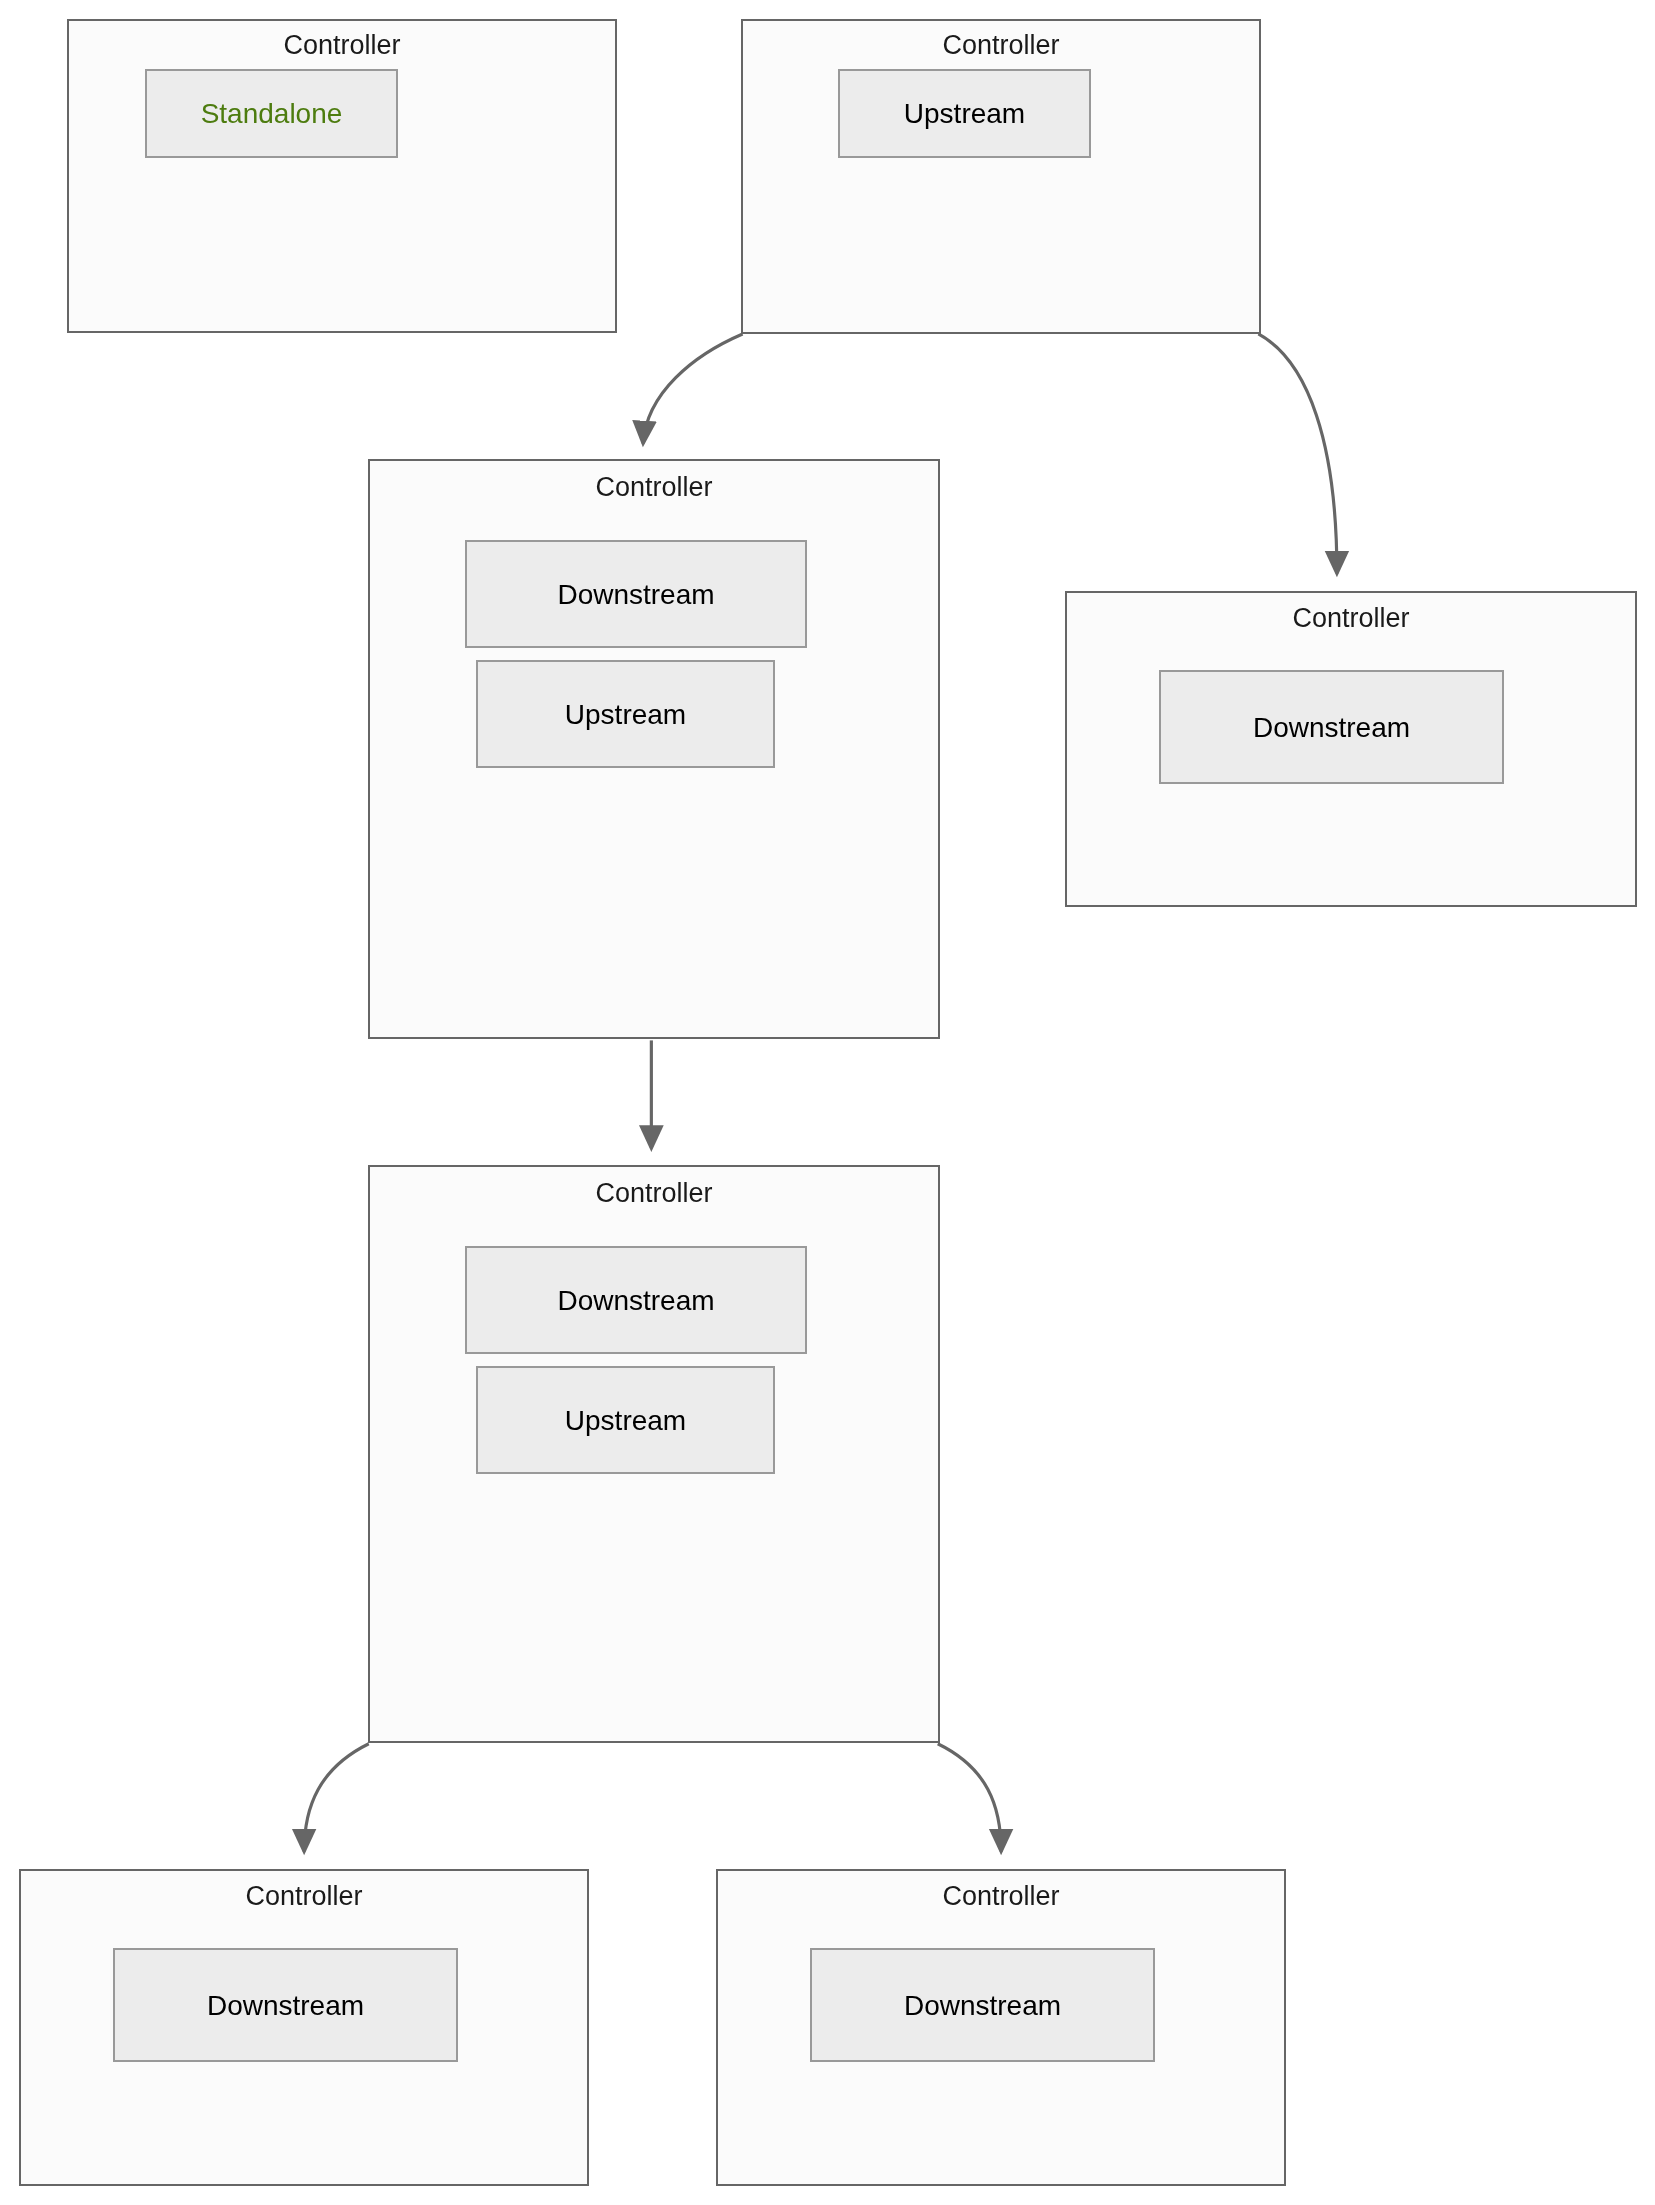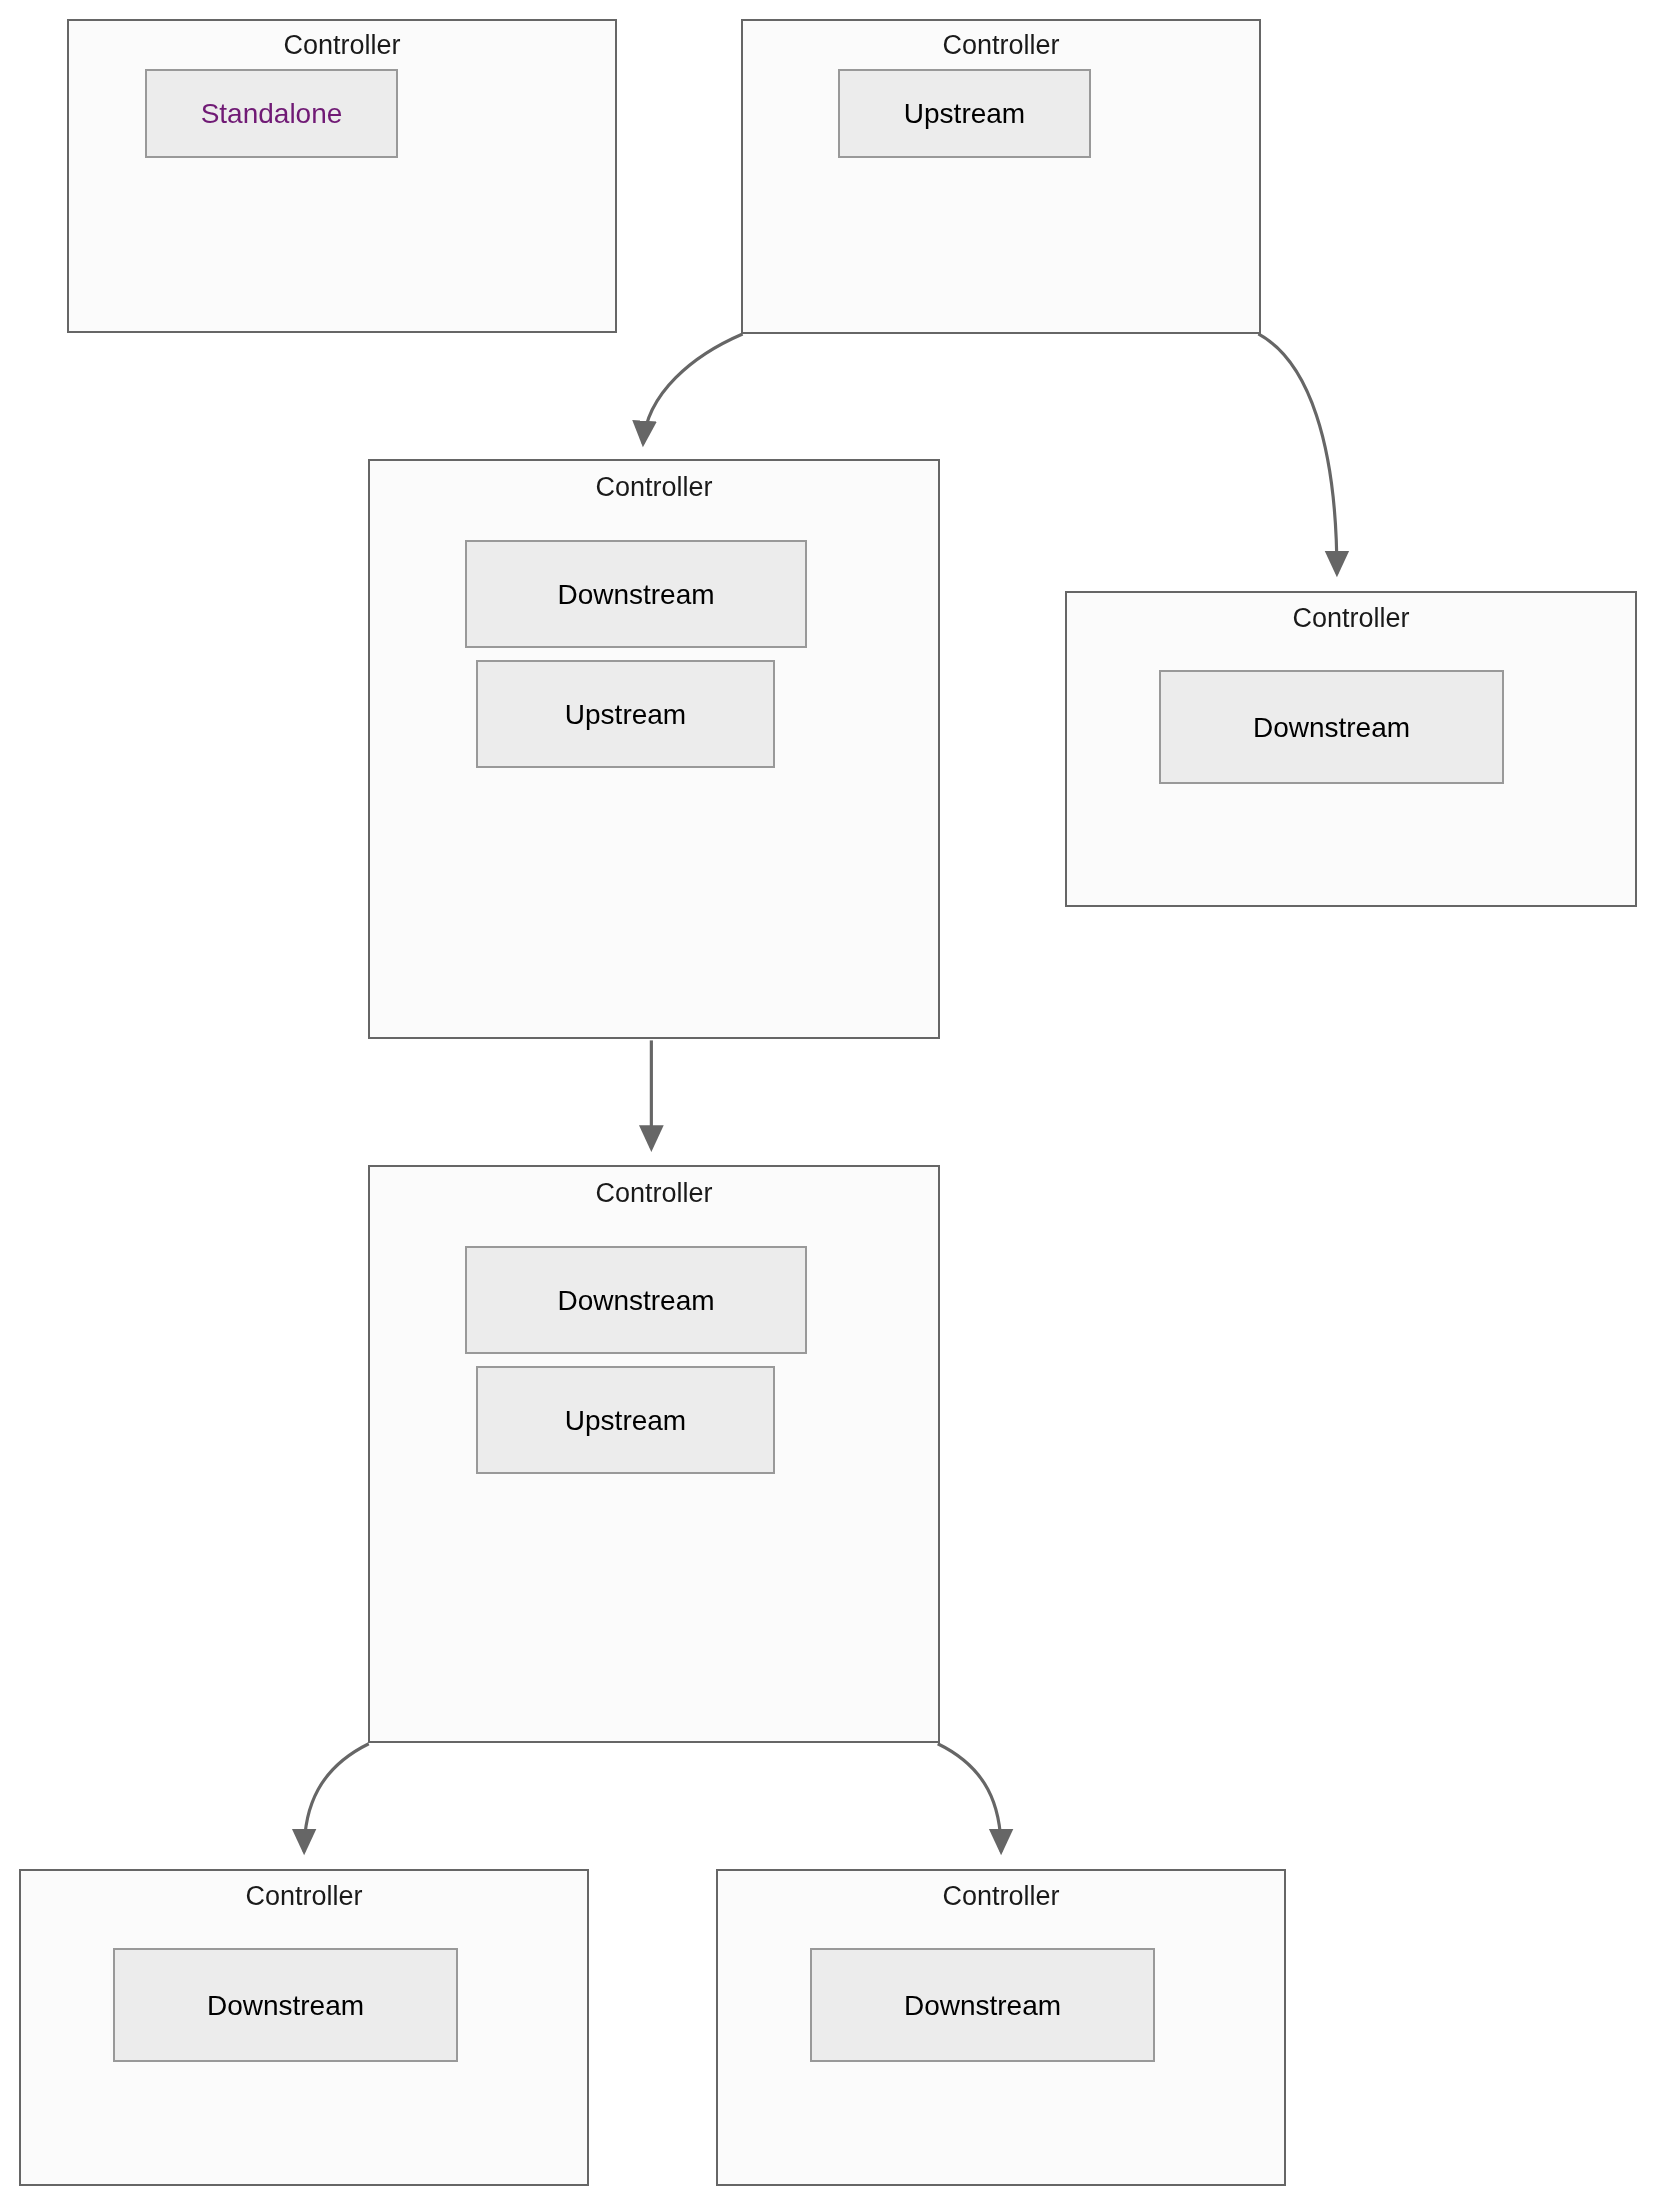--- a/index.html
+++ b/index.html
@@ -77,21 +77,21 @@
         <path d="M 1028 1642 L 1028 1812" marker-end="url(#arrowhead)"></path>
         <path d="M 582 2752 C 505 2790 480 2850 480 2922" marker-end="url(#arrowhead)"></path>
         <path d="M 1480 2752 C 1558 2790 1580 2850 1580 2922" marker-end="url(#arrowhead)"></path>
       </g>
   </svg>
 
   <div id="controllers">
       <div class="controller" style="left: 67px; top: 19px; width: 550px; height: 314px; background: rgb(251, 251, 251); border-color: rgb(102, 102, 102);">
         <div class="controller-title" style="top: 9px; color: rgb(26, 26, 26);">Controller</div>
         <div class="inner-node" style="left: 76px; top: 48px; width: 253px; height: 89px; background: rgb(236, 236, 236); border-color: rgb(153, 153, 153);">
-          <span class="inner-label" style="color: #701a75;">Standalone</span>
+          <span class="inner-label" style="color: #4d7c0f;">Standalone</span>
         </div>
       </div>
       <div class="controller" style="left: 741px; top: 19px; width: 520px; height: 315px; background: rgb(251, 251, 251); border-color: rgb(102, 102, 102);">
         <div class="controller-title" style="top: 9px; color: rgb(26, 26, 26);">Controller</div>
         <div class="inner-node" style="left: 95px; top: 48px; width: 253px; height: 89px; background: rgb(236, 236, 236); border-color: rgb(153, 153, 153);">
           <span class="inner-label" style="color: rgb(0, 0, 0);">Upstream</span>
         </div>
       </div>
       <div class="controller" style="left: 368px; top: 459px; width: 572px; height: 580px; background: rgb(251, 251, 251); border-color: rgb(102, 102, 102);">
         <div class="controller-title" style="top: 11.4px; color: rgb(26, 26, 26);">Controller</div>

